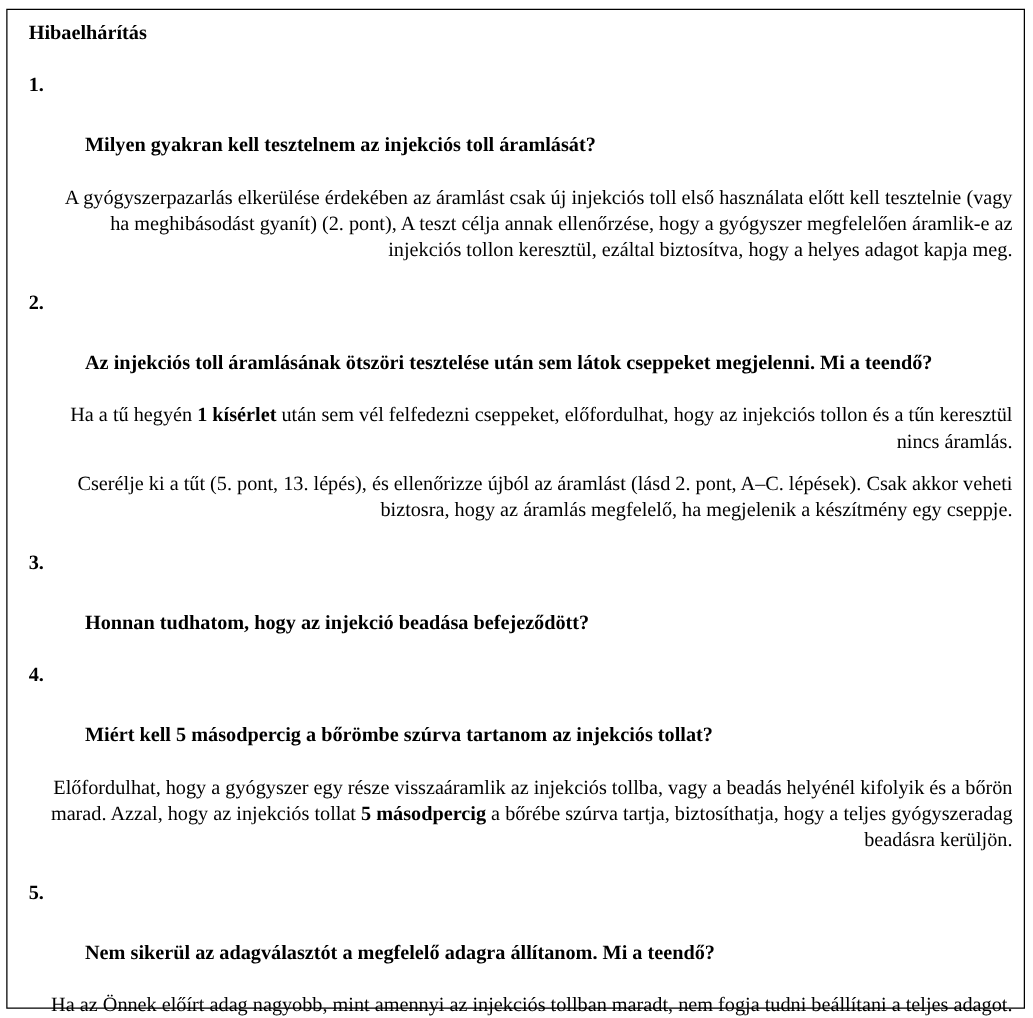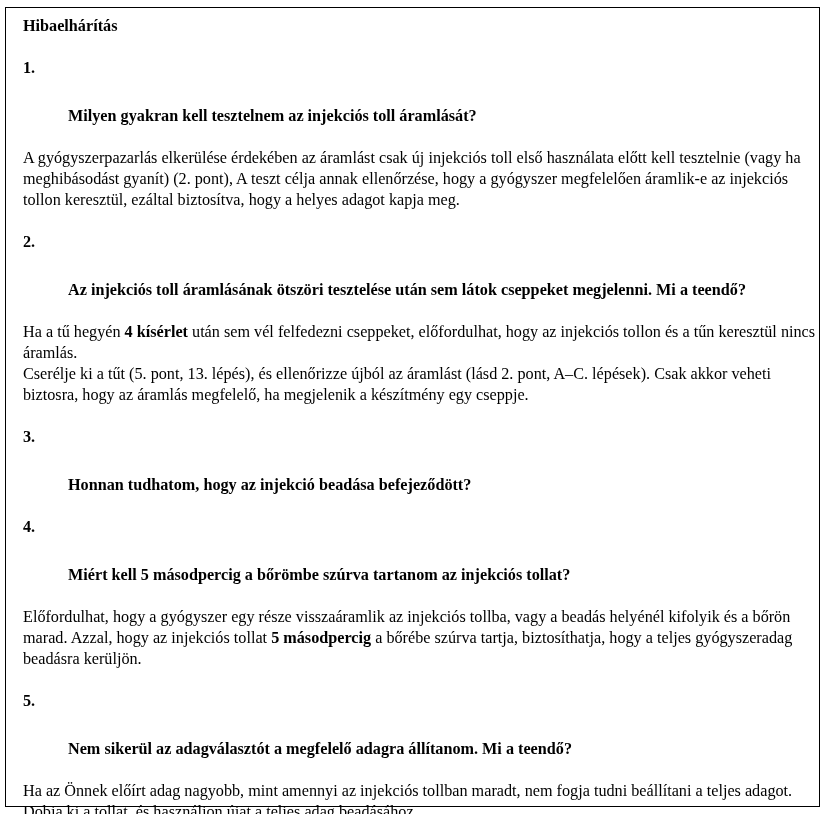--- a/index.html
+++ b/index.html
@@ -7,21 +7,21 @@
          font-family: "Liberation Serif", "DejaVu Serif", serif; color: #000; }
   .box { position: absolute; left: 5px; top: 7px; width: 815px; height: 800px;
          border: 1.5px solid #000; box-sizing: border-box; padding-left: 38px; }
   .content { position: absolute; left: 17px; top: 8px; width: 800px;
              font-size: 16.2px; line-height: 21px; }
   .title { font-weight: bold; margin: 0; }
   .q { font-weight: bold; margin: 21px 0 0 0; display: flex; }
   .q .num { width: 45px; flex: none; }
   .q .txt { flex: 1; margin-top: 48px; }
   .a { margin: 21px 0 0 0; }
-  .a p { margin: 0; }
+  .a p { margin: 13px; text-align: right; }
   b { font-weight: bold; }
 </style>
 </head>
 <body>
 
 <div class="box">
   <div class="content">
     <p class="title">Hibaelhárítás</p>
     <div id="faq">
         <div class="q">
@@ -29,21 +29,21 @@
           <span class="txt">Milyen gyakran kell tesztelnem az injekciós toll áramlását?</span>
         </div>
         <div class="a">
           <p><span>A gyógyszerpazarlás elkerülése érdekében az áramlást csak új injekciós toll első használata előtt kell tesztelnie (vagy ha meghibásodást gyanít) (2. pont), A teszt célja annak ellenőrzése, hogy a gyógyszer megfelelően áramlik-e az injekciós tollon keresztül, ezáltal biztosítva, hogy a helyes adagot kapja meg.</span></p>
         </div>
         <div class="q">
           <span class="num">2.</span>
           <span class="txt">Az injekciós toll áramlásának ötszöri tesztelése után sem látok cseppeket megjelenni. Mi a teendő?</span>
         </div>
         <div class="a">
-          <p><span>Ha a tű hegyén </span><b>4 kísérlet</b><span> után sem vél felfedezni cseppeket, előfordulhat, hogy az injekciós tollon és a tűn keresztül nincs áramlás.</span></p>
+          <p><span>Ha a tű hegyén </span><b>1 kísérlet</b><span> után sem vél felfedezni cseppeket, előfordulhat, hogy az injekciós tollon és a tűn keresztül nincs áramlás.</span></p>
           <p><span>Cserélje ki a tűt (5. pont, 13. lépés), és ellenőrizze újból az áramlást (lásd 2. pont, A–C. lépések). Csak akkor veheti biztosra, hogy az áramlás megfelelő, ha megjelenik a készítmény egy cseppje.</span></p>
         </div>
         <div class="q">
           <span class="num">3.</span>
           <span class="txt">Honnan tudhatom, hogy az injekció beadása befejeződött?</span>
         </div>
         <div class="q">
           <span class="num">4.</span>
           <span class="txt">Miért kell 5 másodpercig a bőrömbe szúrva tartanom az injekciós tollat?</span>
         </div>

